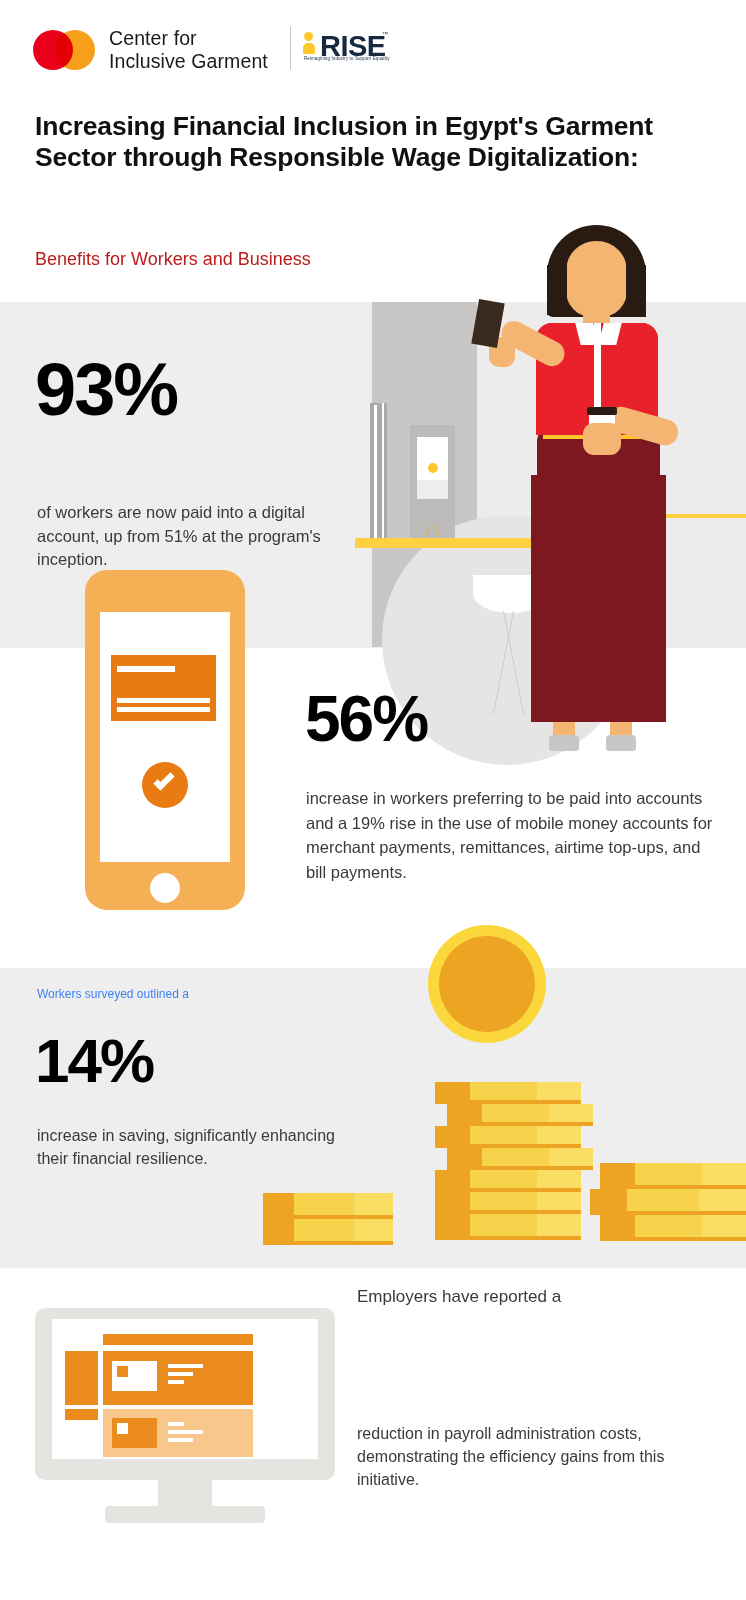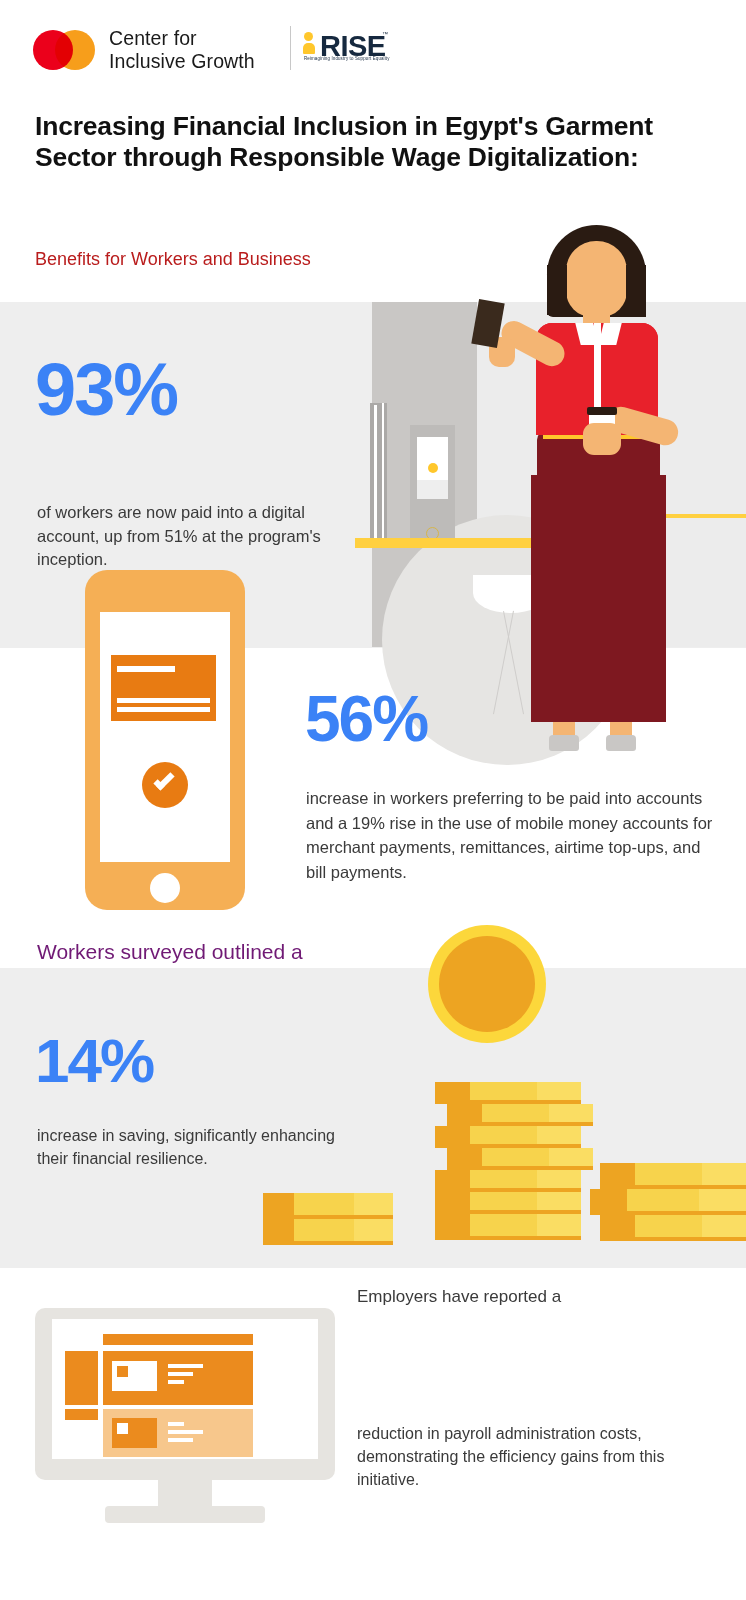--- a/index.html
+++ b/index.html
@@ -74,39 +74,39 @@
     font-size: 26.5px; line-height: 31px; font-weight: 700;
     color: #111111; letter-spacing: -0.2px;
   }
   .subtitle {
     position: absolute; left: 35px; top: 246px; width: 520px;
     font-size: 18px; line-height: 26px; font-weight: 400; color: #b91c1c;
   }
 
   
   .bignum {
-    color: #3b82f6; font-weight: 700; letter-spacing: -2px; line-height: 1;
+    color: #000000; font-weight: 700; letter-spacing: -2px; line-height: 1;
   }
   .bodytext { color: #3a3a3a; font-weight: 400; }
 
   .stat93-num { position: absolute; left: 35px; top: 353px; font-size: 74px; }
   .stat93-body {
     position: absolute; left: 37px; top: 455px; width: 320px;
     font-size: 16.5px; line-height: 23.5px; margin-top: 46px;
   }
 
   .stat34-num { position: absolute; left: 305px; top: 687px; font-size: 64px; }
   .stat34-body {
     position: absolute; left: 306px; top: 786px; width: 415px;
     font-size: 16.5px; line-height: 24.5px;
   }
 
   .stat14-lead {
-    position: absolute; left: 37px; top: 940px; width: 320px;
-    font-size: 21px; line-height: 24px; color: #701a75;
+    position: absolute; left: 37px; top: 982px; width: 320px;
+    font-size: 12px; line-height: 24px; color: #3b82f6;
   }
   .stat14-num { position: absolute; left: 35px; top: 1030px; font-size: 62px; }
   .stat14-body {
     position: absolute; left: 37px; top: 1124px; width: 300px;
     font-size: 16px; line-height: 23px;
   }
 
   .stat53-lead {
     position: absolute; left: 357px; top: 1285px; width: 360px;
     font-size: 17px; line-height: 24px; color: #3a3a3a;
@@ -344,21 +344,21 @@
   <div class="band-gray-1"></div>
   <div class="band-gray-2"></div>
 
   <div class="header">
     <div class="logo-row">
       <div class="mc-marks">
         <div class="mc-circle mc-red"></div>
         <div class="mc-circle mc-yellow"></div>
       </div>
       <div class="cig-text">Center for
-Inclusive Growth</div>
+Inclusive Garment</div>
     </div>
     <div class="divider-v"></div>
     <div class="rise-logo">
       <div class="rise-mark">
         <div class="rise-dot"></div>
         <div class="rise-body"></div>
       </div>
       <div class="rise-word">RISE</div>
       <div class="rise-tm">™</div>
       <div class="rise-tag">Reimagining Industry to Support Equality</div>

